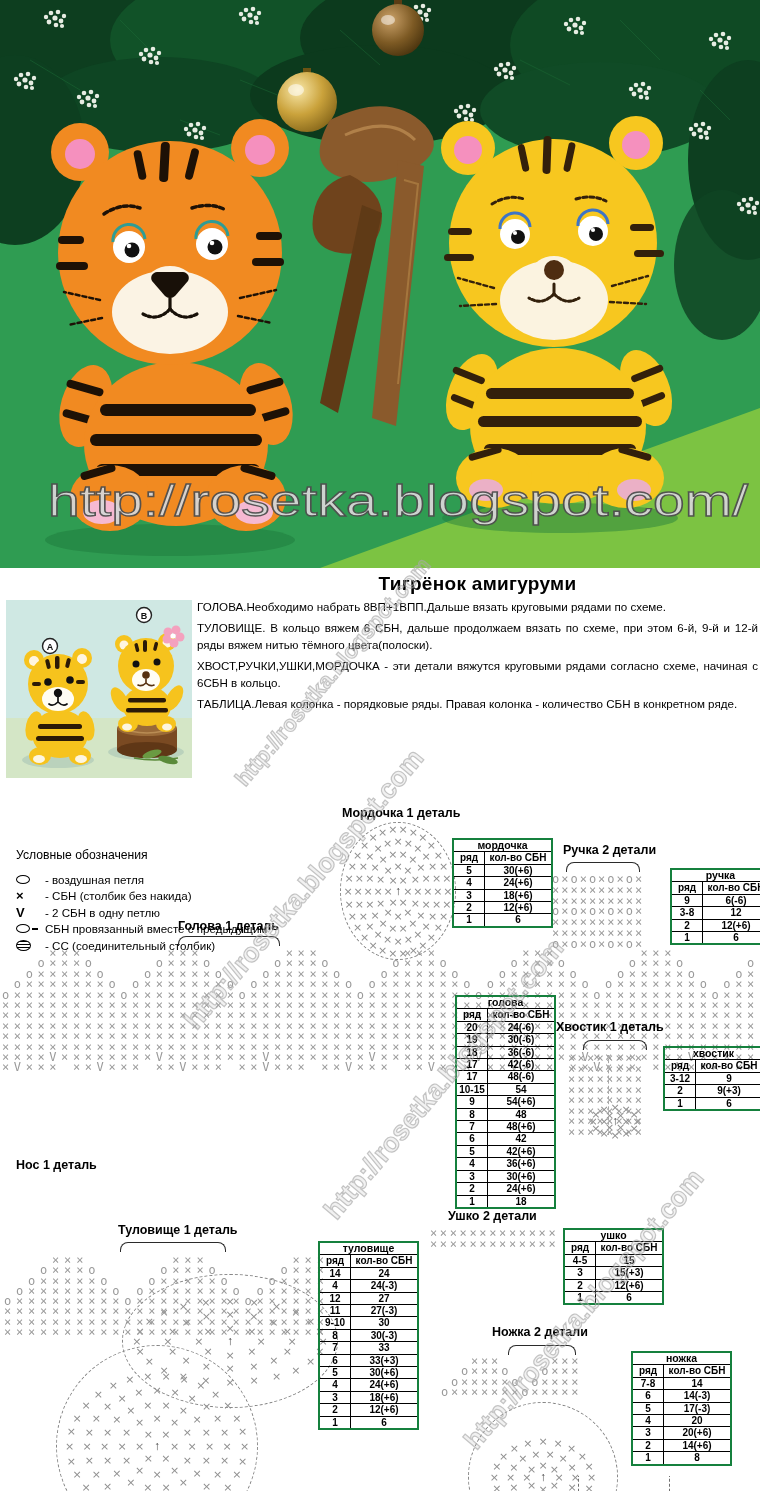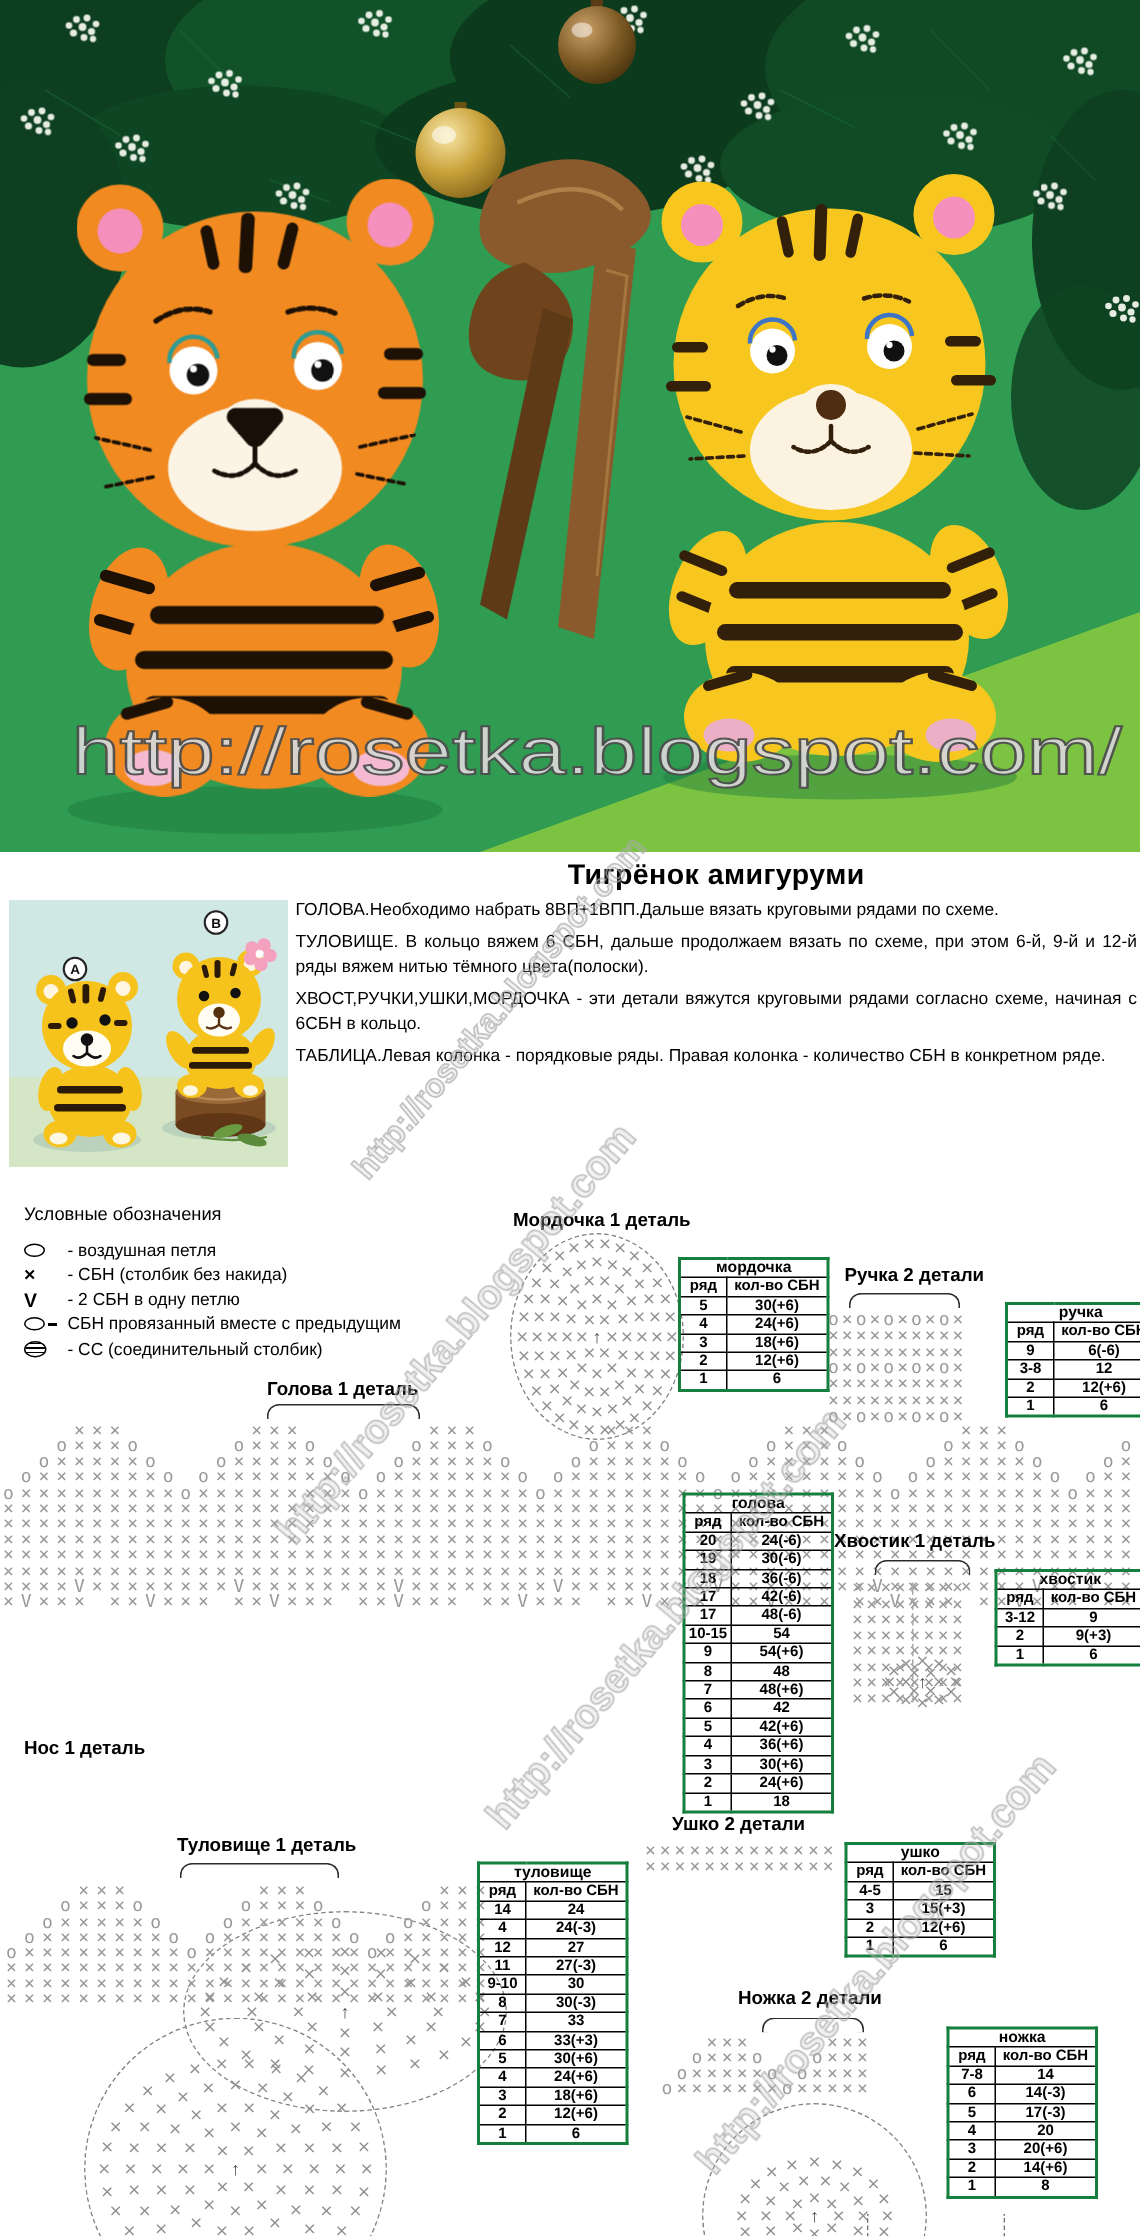--- a/index.html
+++ b/index.html
@@ -4,21 +4,21 @@
 <style>
   html,body{margin:0;padding:0;background:#fff}
   #page{position:relative;width:760px;height:1491px;background:#fff;overflow:hidden;
         font-family:"Liberation Sans",sans-serif;color:#000}
   .abs{position:absolute}
   #photo-svg{position:absolute;left:0;top:0}
   #inset-svg{position:absolute;left:6px;top:600px}
   #title{left:195px;top:573px;width:565px;text-align:center;font-size:19px;font-weight:bold;letter-spacing:.3px}
   #intro{left:197px;top:599px;width:561px;font-size:11.6px;line-height:1.42;text-align:justify}
   #intro p{margin:0 0 5px 0}
-  #legend{left:16px;top:802px;width:330px;font-size:11.6px}
+  #legend{left:16px;top:848px;width:330px;font-size:11.6px}
   #legend .lt{font-size:12.2px;margin-bottom:9px}
   .leg-row{display:flex;align-items:center;height:16.5px;gap:5px}
   .sym{width:24px;display:flex;align-items:center}
   .glyph{font-weight:bold;font-size:13px;width:14px;display:inline-block;text-align:left}
   .oval{width:12px;height:7px;border:1.6px solid #000;border-radius:50%;display:inline-block}
   .dash{width:6px;height:1.6px;background:#000;display:inline-block;margin-left:2px}
   .ssoval{width:13px;height:9px;border:1.5px solid #000;border-radius:50%;display:inline-block;
           background:repeating-linear-gradient(180deg,#000 0 1.3px,transparent 1.3px 3px)}
   .dtitle{font-size:12.5px;font-weight:bold;white-space:nowrap}
   .bracket{border:1.6px solid #2b2b2b;border-bottom:none;border-radius:8px 8px 0 0;height:9px}

